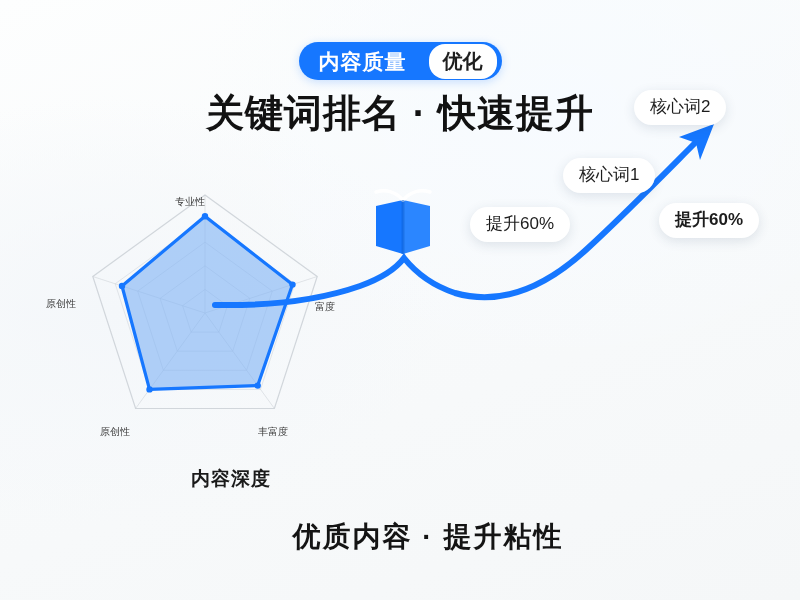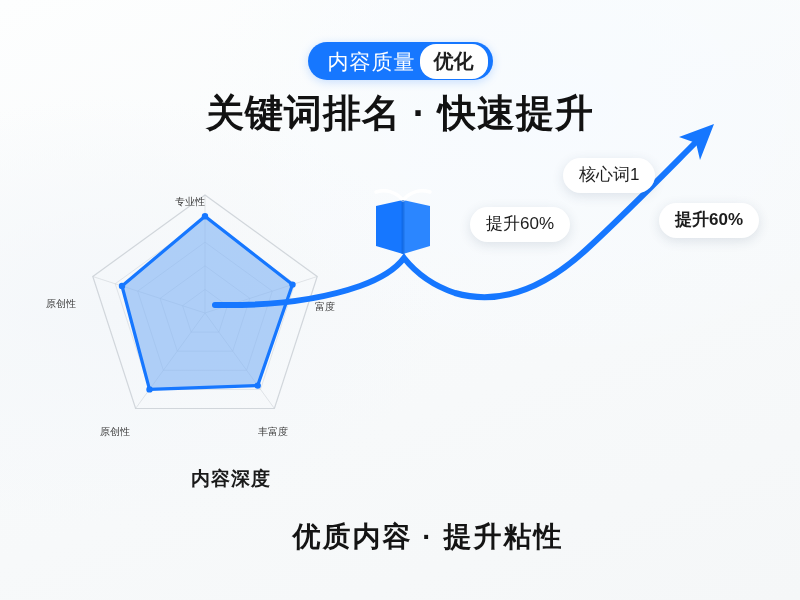--- a/index.html
+++ b/index.html
@@ -39,24 +39,24 @@
     align-items: center;
     height: 38px;
     background: #1677ff;
     border-radius: 19px;
     padding: 0 5px 0 20px;
     box-shadow: 0 2px 10px rgba(22,119,255,0.22);
   }
   .badge-main {
     color: #ffffff;
     font-size: 21px;
-    font-weight: 400;
+    font-weight: 700;
     letter-spacing: 1px;
     line-height: 1;
-    padding-right: 4px;
+    padding-right: 22px;
     text-align: center;
   }
   .badge-chip {
     background: #ffffff;
     color: #1f1f1f;
     font-size: 20px;
     font-weight: 700;
     line-height: 1;
     border-radius: 16px;
     padding: 7px 14px 8px 14px;
@@ -241,19 +241,20 @@
   </svg>
 
   <svg id="book-icon" viewBox="0 0 62 72">
     <path d="M31 14 L4 20 L4 60 L31 68 Z" fill="#1677ff"></path>
     <path d="M31 14 L58 20 L58 60 L31 68 Z" fill="#2b86ff"></path>
     <path d="M31 14 C 24 6, 14 3, 4 6" fill="none" stroke="#ffffff" stroke-width="3.5" stroke-linecap="round"></path>
     <path d="M31 14 C 38 6, 48 3, 58 6" fill="none" stroke="#ffffff" stroke-width="3.5" stroke-linecap="round"></path>
     <rect x="29.5" y="14" width="3" height="54" fill="#0f62d6" opacity="0.55"></rect>
   </svg>
 
+  <div class="pill" id="pill-core2">核心词2</div>
   <div class="pill" id="pill-core1">核心词1</div>
   <div class="pill" id="pill-up-left">提升60%</div>
   <div class="pill bold" id="pill-up-right">提升60%</div>
 
   <div class="footline">优质内容 · 提升粘性</div>
 
 </div>
 
 </body></html>

